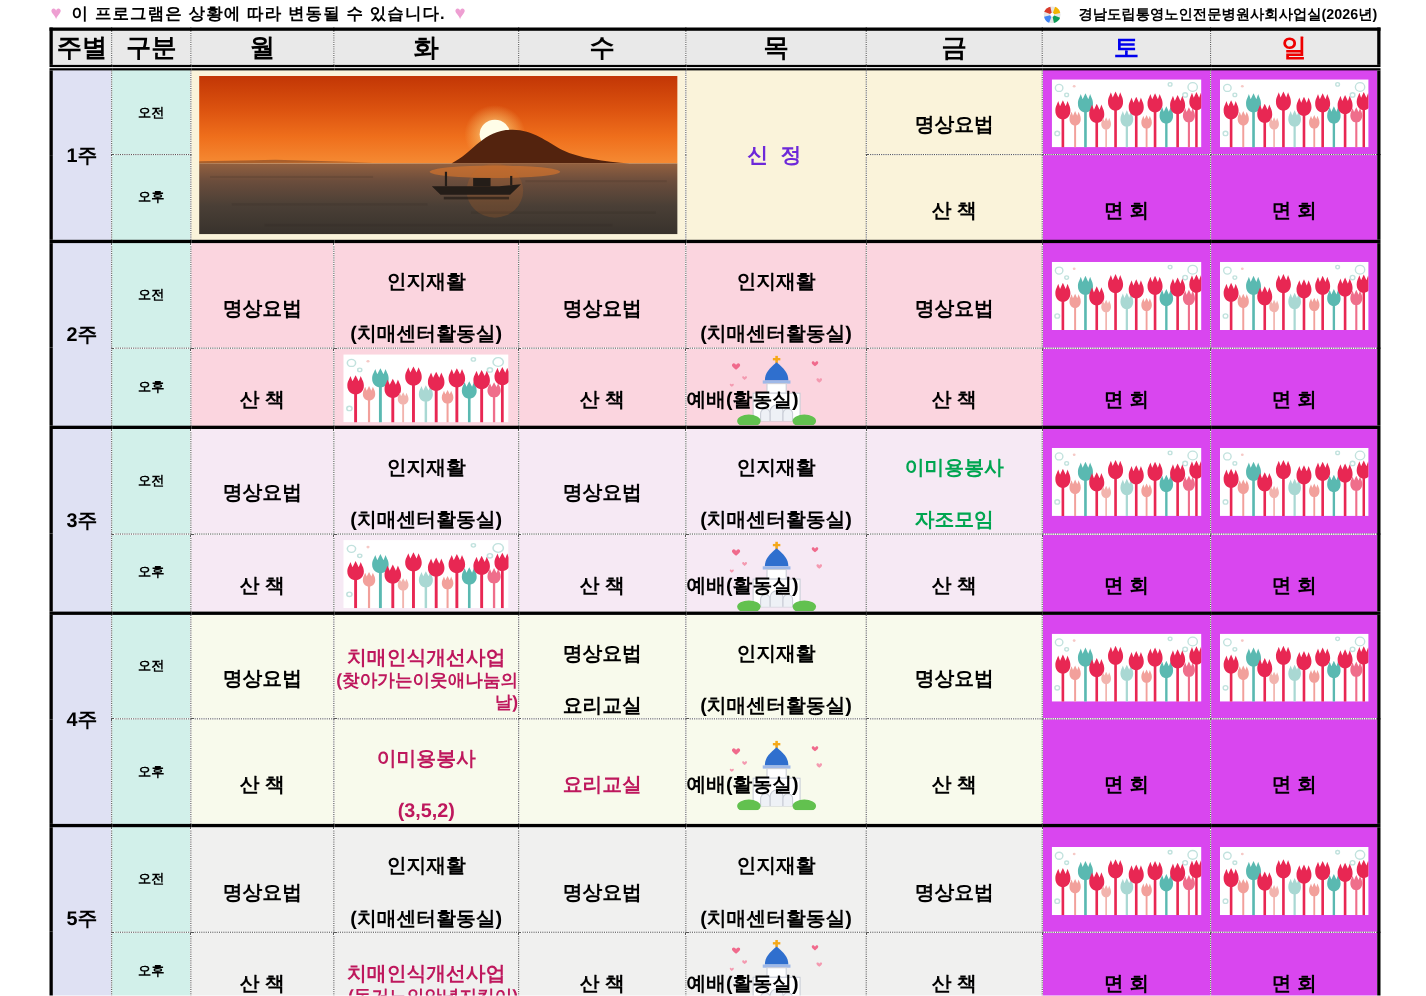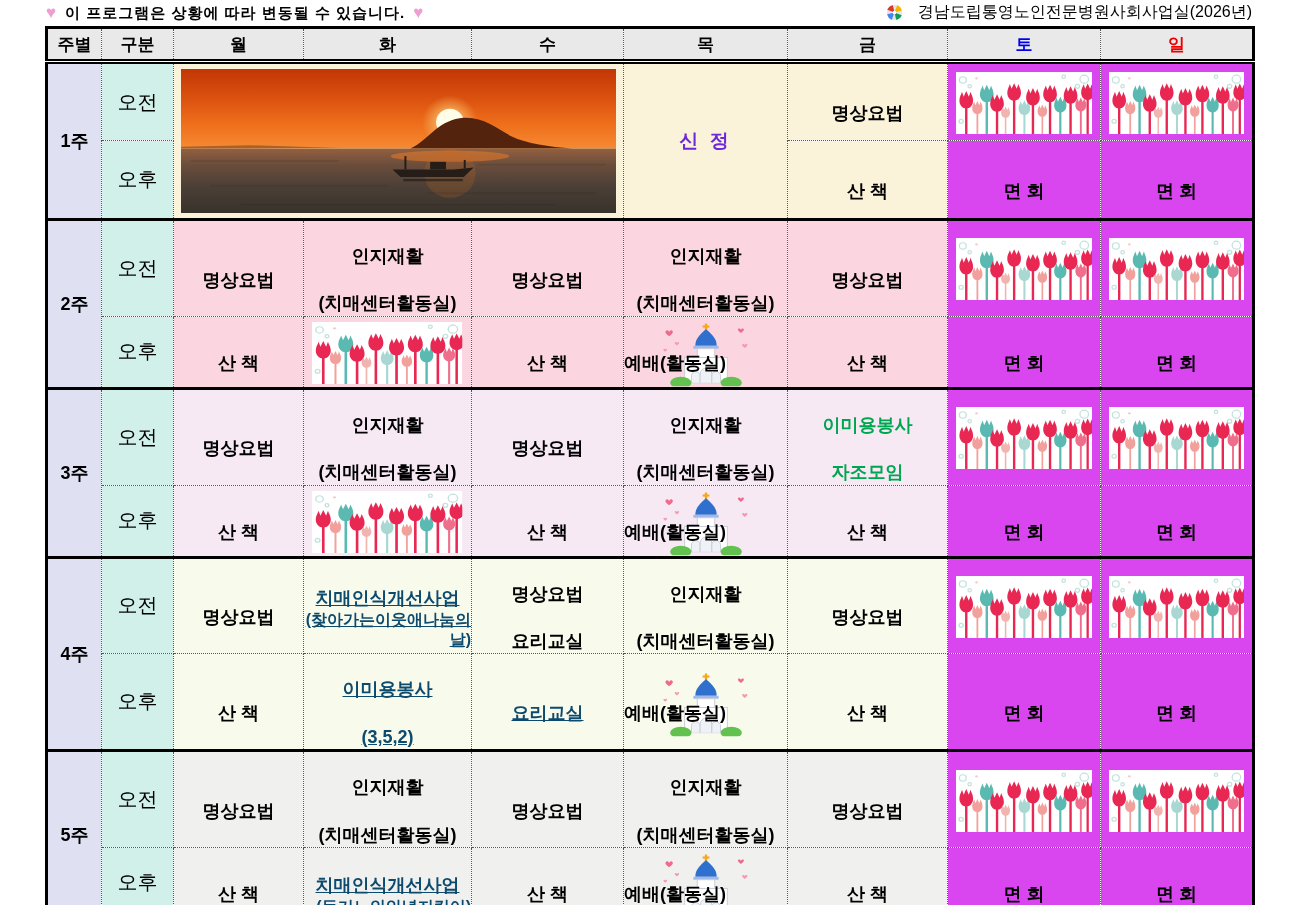--- a/index.html
+++ b/index.html
@@ -3,45 +3,45 @@
 <meta charset="utf-8">
 <style>
   html,body{margin:0;padding:0;background:#fff;}
   body{width:1296px;height:905px;font-family:"Liberation Sans","DejaVu Sans",sans-serif;color:#000;overflow:hidden;}
   .page{position:relative;width:1296px;height:905px;}
 
   .title{margin:16px 0 2px 0;text-align:center;font-size:37px;font-weight:800;letter-spacing:3px;}
   .notes{display:flex;justify-content:space-between;align-items:flex-end;margin:2px 44px 3px 46px;}
   .note-left{font-size:15px;font-weight:700;letter-spacing:1px;display:flex;align-items:center;gap:8px;}
   .heart{color:#ee9fd2;font-size:17px;}
-  .note-right{font-size:16px;font-weight:400;display:flex;align-items:center;gap:15px;}
+  .note-right{font-size:13px;font-weight:700;display:flex;align-items:center;gap:15px;}
   .logo{width:17px;height:17px;}
 
   table{border-collapse:collapse;table-layout:fixed;width:1207px;margin:0 0 0 45px;border:3px solid #000;}
   td,th{border:1px dotted #555;padding:0;text-align:center;vertical-align:middle;overflow:hidden;}
-  thead th{background:#e9e9e9;height:30px;font-size:17px;font-weight:800;border-bottom:5px double #000;margin-left:28px;}
+  thead th{background:#e9e9e9;height:30px;font-size:23px;font-weight:800;border-bottom:5px double #000;margin-left:28px;}
   th.sat{color:#0000ee;}
   th.sun{color:#ee0000;}
   tr.wk-top td{border-top:3px solid #000;}
   tr.r1{height:76px;}  tr.r2{height:72px;}  tr.r3{height:68px;}  tr.r4{height:70px;}  tr.r5{height:72px;}
 
   .bg-label{background:#dfe1f3;}
   .bg-sess{background:#d2f0ea;}
   .bg-w1{background:#faf3da;}
   .bg-w2{background:#fbd5df;}
   .bg-w3{background:#f6e9f4;}
   .bg-w4{background:#f8faec;}
   .bg-w5{background:#f0f0ef;}
   .bg-we{background:#d946ef;}
 
   .week-label{font-size:18px;font-weight:800;}
-  .sess{font-size:20px;font-weight:400;}
+  .sess{font-size:12px;font-weight:700;}
   .l1,.l2{font-size:18px;font-weight:800;line-height:1.3;margin-top:24px;}
   .sub{font-size:16px;font-weight:800;line-height:1.2;text-align:right;}
-  .blue{color:#0c4a6e;text-decoration:underline;}
+  .blue{color:#be185d;}
   .green{color:#00a550;}
   .holiday-cell{color:#6d28d9;font-size:19px;font-weight:800;letter-spacing:3px;}
 
   .sunset{display:block;width:calc(100% - 14px);height:144px;margin:5px auto;}
   .flower-img{display:block;width:90%;height:62px;margin:5px auto 3px auto;}
   .church-wrap{position:relative;height:66px;display:flex;align-items:center;justify-content:flex-start;}
   .church-svg{position:absolute;left:50%;top:50%;transform:translate(-50%,-46%);width:112px;height:64px;}
   .over{position:relative;z-index:1;}
   .hidden-defs{position:absolute;width:0;height:0;overflow:hidden;}
 </style>

